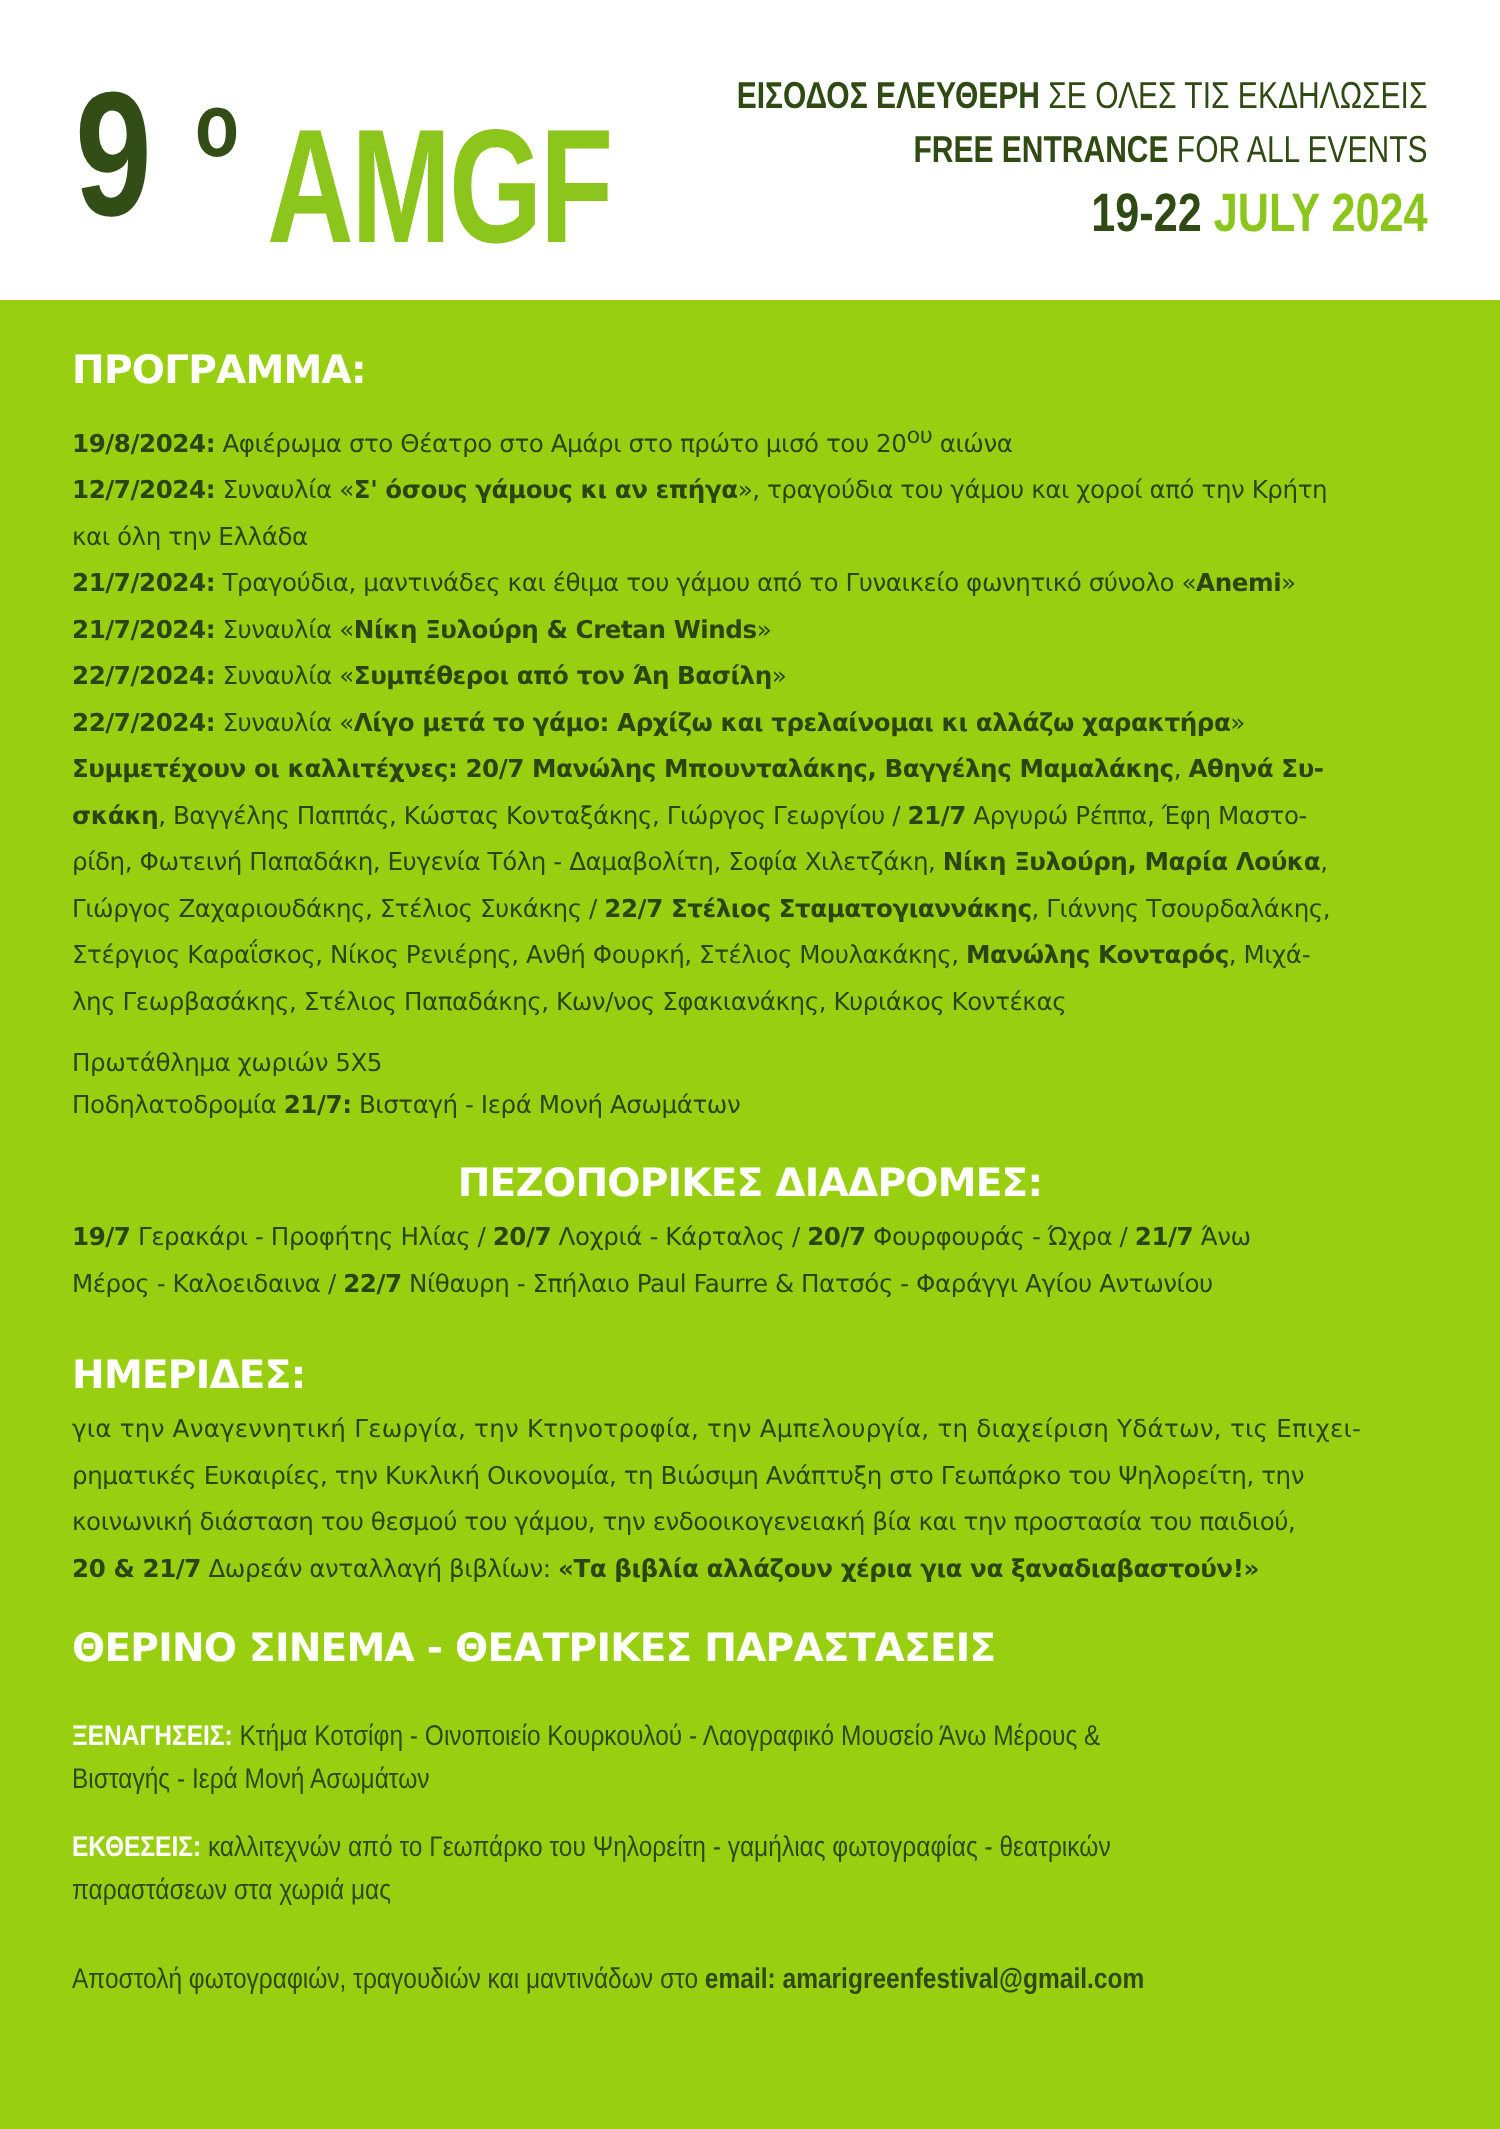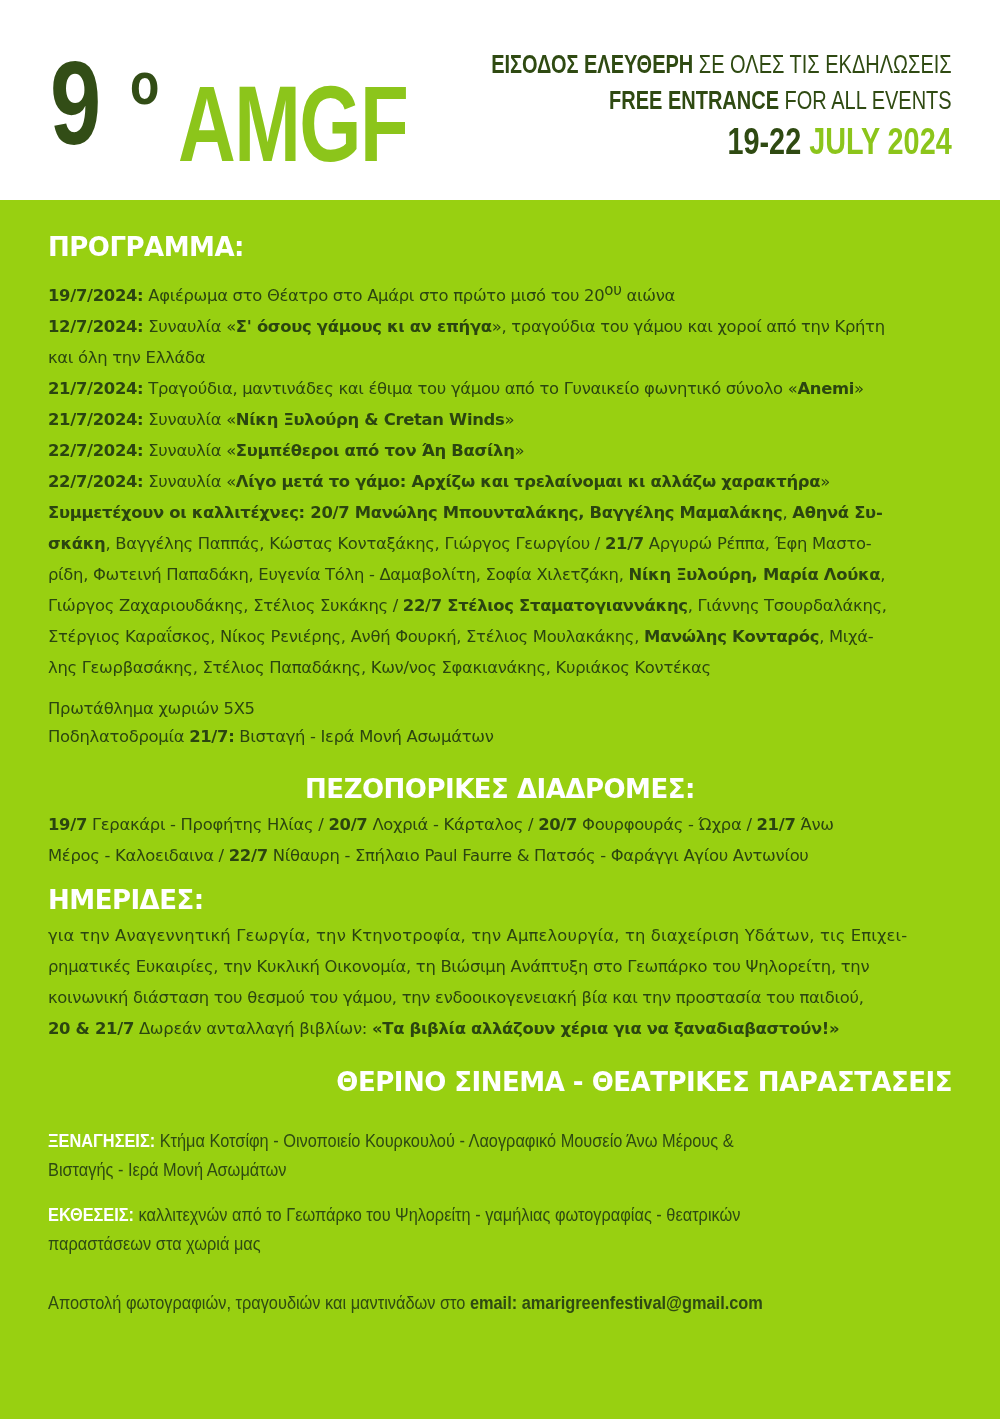--- a/index.html
+++ b/index.html
@@ -40,21 +40,21 @@
     <div class="hr-line"><b>FREE ENTRANCE</b><span> FOR ALL EVENTS</span></div>
     <div class="hr-date"><span>19-22 </span><span class="green">JULY 2024</span></div>
   </div>
 </div>
 
 <div class="content">
 
   <div style="padding-top:31px;">
     <div class="sec-title" style="margin-bottom:12px;">ΠΡΟΓΡΑΜΜΑ:</div>
 
-    <div class="line"><b>19/7/2024:</b><span> Αφιέρωμα στο Θέατρο στο Αμάρι στο πρώτο μισό του 20</span><sup style="font-size:15px;">ου</sup><span> αιώνα</span></div>
+    <div class="line"><b>19/8/2024:</b><span> Αφιέρωμα στο Θέατρο στο Αμάρι στο πρώτο μισό του 20</span><sup style="font-size:15px;">ου</sup><span> αιώνα</span></div>
 
     <div class="line"><b>12/7/2024:</b><span> Συναυλία «</span><b>Σ' όσους γάμους κι αν επήγα</b><span>», τραγούδια του γάμου και χοροί από την Κρήτη</span></div>
     <div class="line">και όλη την Ελλάδα</div>
 
     <div class="line"><b>21/7/2024:</b><span> Τραγούδια, μαντινάδες και έθιμα του γάμου από το Γυναικείο φωνητικό σύνολο «</span><b>Anemi</b><span>»</span></div>
 
     <div class="line"><b>21/7/2024:</b><span> Συναυλία «</span><b>Νίκη Ξυλούρη &amp; Cretan Winds</b><span>»</span></div>
 
     <div class="line"><b>22/7/2024:</b><span> Συναυλία «</span><b>Συμπέθεροι από τον Άη Βασίλη</b><span>»</span></div>
 
@@ -74,29 +74,29 @@
       <div class="line" style="line-height:28px;"><span>Ποδηλατοδρομία </span><b>21/7:</b><span> Βισταγή - Ιερά Μονή Ασωμάτων</span></div>
     </div>
   </div>
 
   <div style="margin-top:22px;">
     <div class="sec-title" style="margin-bottom:4px;text-align:center;">ΠΕΖΟΠΟΡΙΚΕΣ ΔΙΑΔΡΟΜΕΣ:</div>
     <div class="line"><b>19/7</b><span> Γερακάρι - Προφήτης Ηλίας / </span><b>20/7</b><span> Λοχριά - Κάρταλος / </span><b>20/7</b><span> Φουρφουράς - Ώχρα / </span><b>21/7</b><span>  Άνω</span></div>
     <div class="line"><span>Μέρος - Καλοειδαινα / </span><b>22/7</b><span> Νίθαυρη - Σπήλαιο Paul Faurre &amp; Πατσός - Φαράγγι Αγίου Αντωνίου</span></div>
   </div>
 
-  <div style="margin-top:13px;">
+  <div style="margin-top:30px;">
     <div class="sec-title" style="margin-bottom:4px;">ΗΜΕΡΙΔΕΣ:</div>
     <div class="line" style="letter-spacing:0.15px;">για την Αναγεννητική Γεωργία, την Κτηνοτροφία, την Αμπελουργία, τη διαχείριση Υδάτων, τις Επιχει-</div>
     <div class="line">ρηματικές Ευκαιρίες, την Κυκλική Οικονομία, τη Βιώσιμη Ανάπτυξη στο Γεωπάρκο του Ψηλορείτη, την</div>
     <div class="line">κοινωνική διάσταση του θεσμού του γάμου, την ενδοοικογενειακή βία και την προστασία του παιδιού,</div>
     <div class="line"><b>20 &amp; 21/7</b><span> Δωρεάν ανταλλαγή βιβλίων: </span><b>«Τα βιβλία αλλάζουν χέρια για να ξαναδιαβαστούν!»</b></div>
   </div>
 
-  <div style="margin-top:22px;text-align:right;">
+  <div style="margin-top:22px;">
     <div class="sec-title">ΘΕΡΙΝΟ ΣΙΝΕΜΑ - ΘΕΑΤΡΙΚΕΣ ΠΑΡΑΣΤΑΣΕΙΣ</div>
   </div>
 
   <div style="margin-top:28px;">
     <div class="cond" style="line-height:30px;"><b class="white">ΞΕΝΑΓΗΣΕΙΣ:</b><span> Κτήμα Κοτσίφη  - Οινοποιείο Κουρκουλού  - Λαογραφικό Μουσείο Άνω Μέρους &amp;</span></div>
     <div class="cond" style="line-height:28px;">Βισταγής - Ιερά Μονή Ασωμάτων</div>
   </div>
 
   <div style="margin-top:16px;">
     <div class="cond" style="line-height:30px;"><b class="white">ΕΚΘΕΣΕΙΣ:</b><span> καλλιτεχνών από το Γεωπάρκο του Ψηλορείτη  - γαμήλιας φωτογραφίας  - θεατρικών</span></div>

